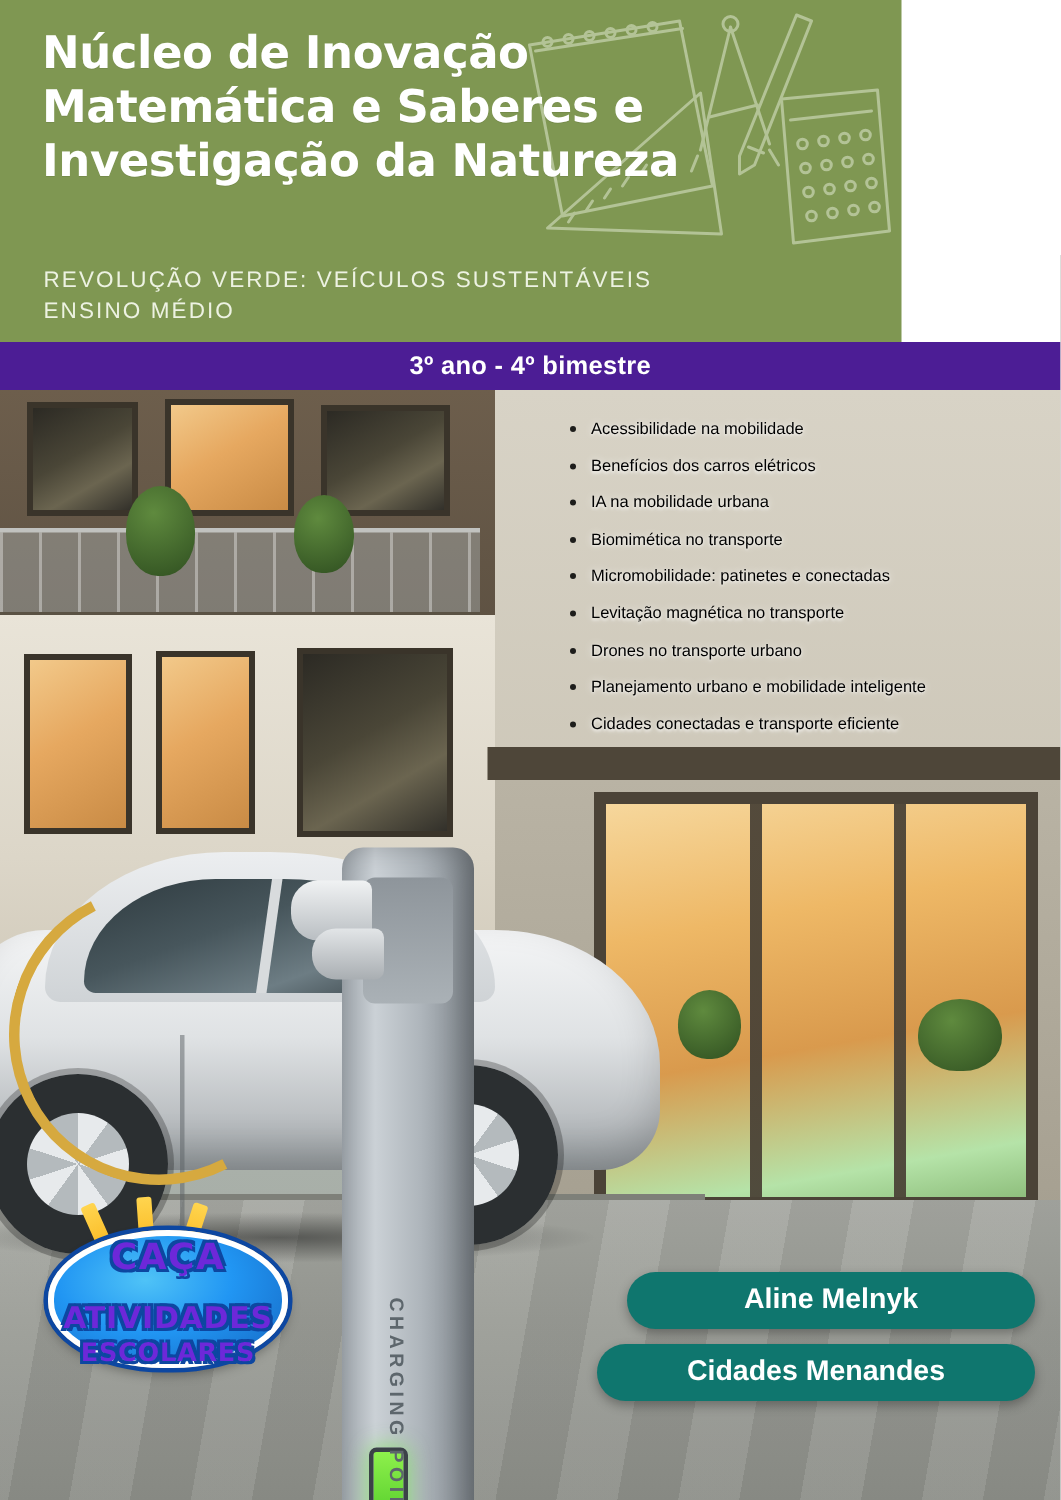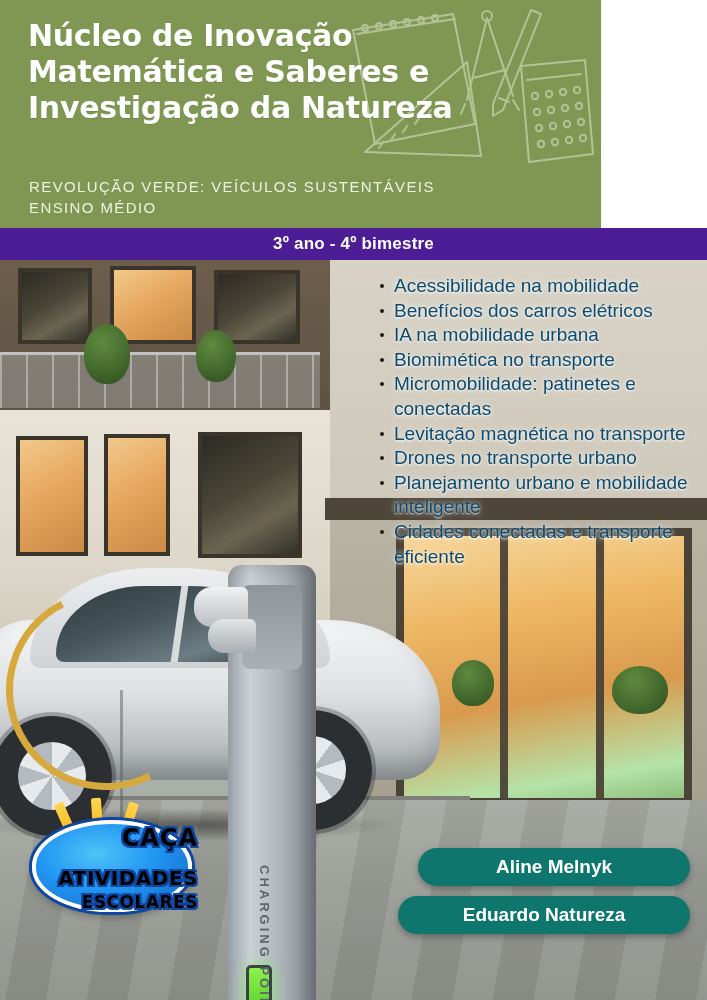--- a/index.html
+++ b/index.html
@@ -315,22 +315,22 @@
   }
 
   
   .topics {
     position: absolute;
     left: 378px; top: 14px;
     width: 320px;
   }
   .topic {
     position: relative;
-    color: #0c4a6e;
-    font-size: 19px;
+    color: #000000;
+    font-size: 11px;
     line-height: 24.6px;
     padding-left: 16px;
     text-shadow: 0 1px 2px rgba(255,255,255,0.85), 0 0 6px rgba(255,255,255,0.8);
   }
   .topic:before {
     content: "";
     position: absolute;
     left: 2px; top: 10px;
     width: 4px; height: 4px;
     border-radius: 50%;
@@ -365,25 +365,25 @@
     width: 160px; height: 92px;
     background: radial-gradient(ellipse at 40% 35%, #4fc3f7 0%, #2196f3 45%, #1565c0 100%);
     border-radius: 50% 50% 48% 48%;
     border: 4px solid #ffffff;
     box-shadow: 0 0 0 3px #0d47a1, 0 4px 8px rgba(0,0,0,0.35);
   }
   .logo-text {
     position: absolute;
     left: 0; top: 28px;
     width: 172px;
-    text-align: right;
+    text-align: center;
     font-family: "DejaVu Sans", sans-serif;
     font-weight: bold;
     line-height: 24px;
-    color: #000000;
+    color: #6d28d9;
     text-shadow: 2px 2px 0 #0d47a1, -2px -2px 0 #0d47a1, 2px -2px 0 #0d47a1, -2px 2px 0 #0d47a1;
   }
   .logo-l1 { font-size: 24px; letter-spacing: 1px; }
   .logo-l2 { font-size: 20px; letter-spacing: 0.5px; margin-top: 16px; }
   .logo-l3 { font-size: 17px; letter-spacing: 0.5px; }
   .logo-pencil {
     position: absolute;
     width: 10px; height: 34px;
     background: linear-gradient(180deg,#ffd54f 0%, #fbc02d 70%, #e65100 100%);
     border-radius: 2px;
@@ -519,21 +519,21 @@
       <div class="topic">IA na mobilidade urbana</div>
       <div class="topic">Biomimética no transporte</div>
       <div class="topic">Micromobilidade: patinetes e conectadas</div>
       <div class="topic">Levitação magnética no transporte</div>
       <div class="topic">Drones no transporte urbano</div>
       <div class="topic">Planejamento urbano e mobilidade inteligente</div>
       <div class="topic">Cidades conectadas e transporte eficiente</div>
     </div>
 
     <div class="pill pill-1">Aline Melnyk</div>
-    <div class="pill pill-2">Eduardo Natureza</div>
+    <div class="pill pill-2">Cidades Menandes</div>
 
     <div class="logo">
       <div class="logo-pencil" style="left:34px; top:4px; transform:rotate(-24deg);"></div>
       <div class="logo-pencil" style="left:66px; top:0px; transform:rotate(-4deg);"></div>
       <div class="logo-pencil" style="left:98px; top:4px; transform:rotate(18deg);"></div>
       <div class="logo-blob"></div>
       <div class="logo-text">
         <div class="logo-l1">CAÇA</div>
         <div class="logo-l2">ATIVIDADES</div>
         <div class="logo-l3">ESCOLARES</div>

